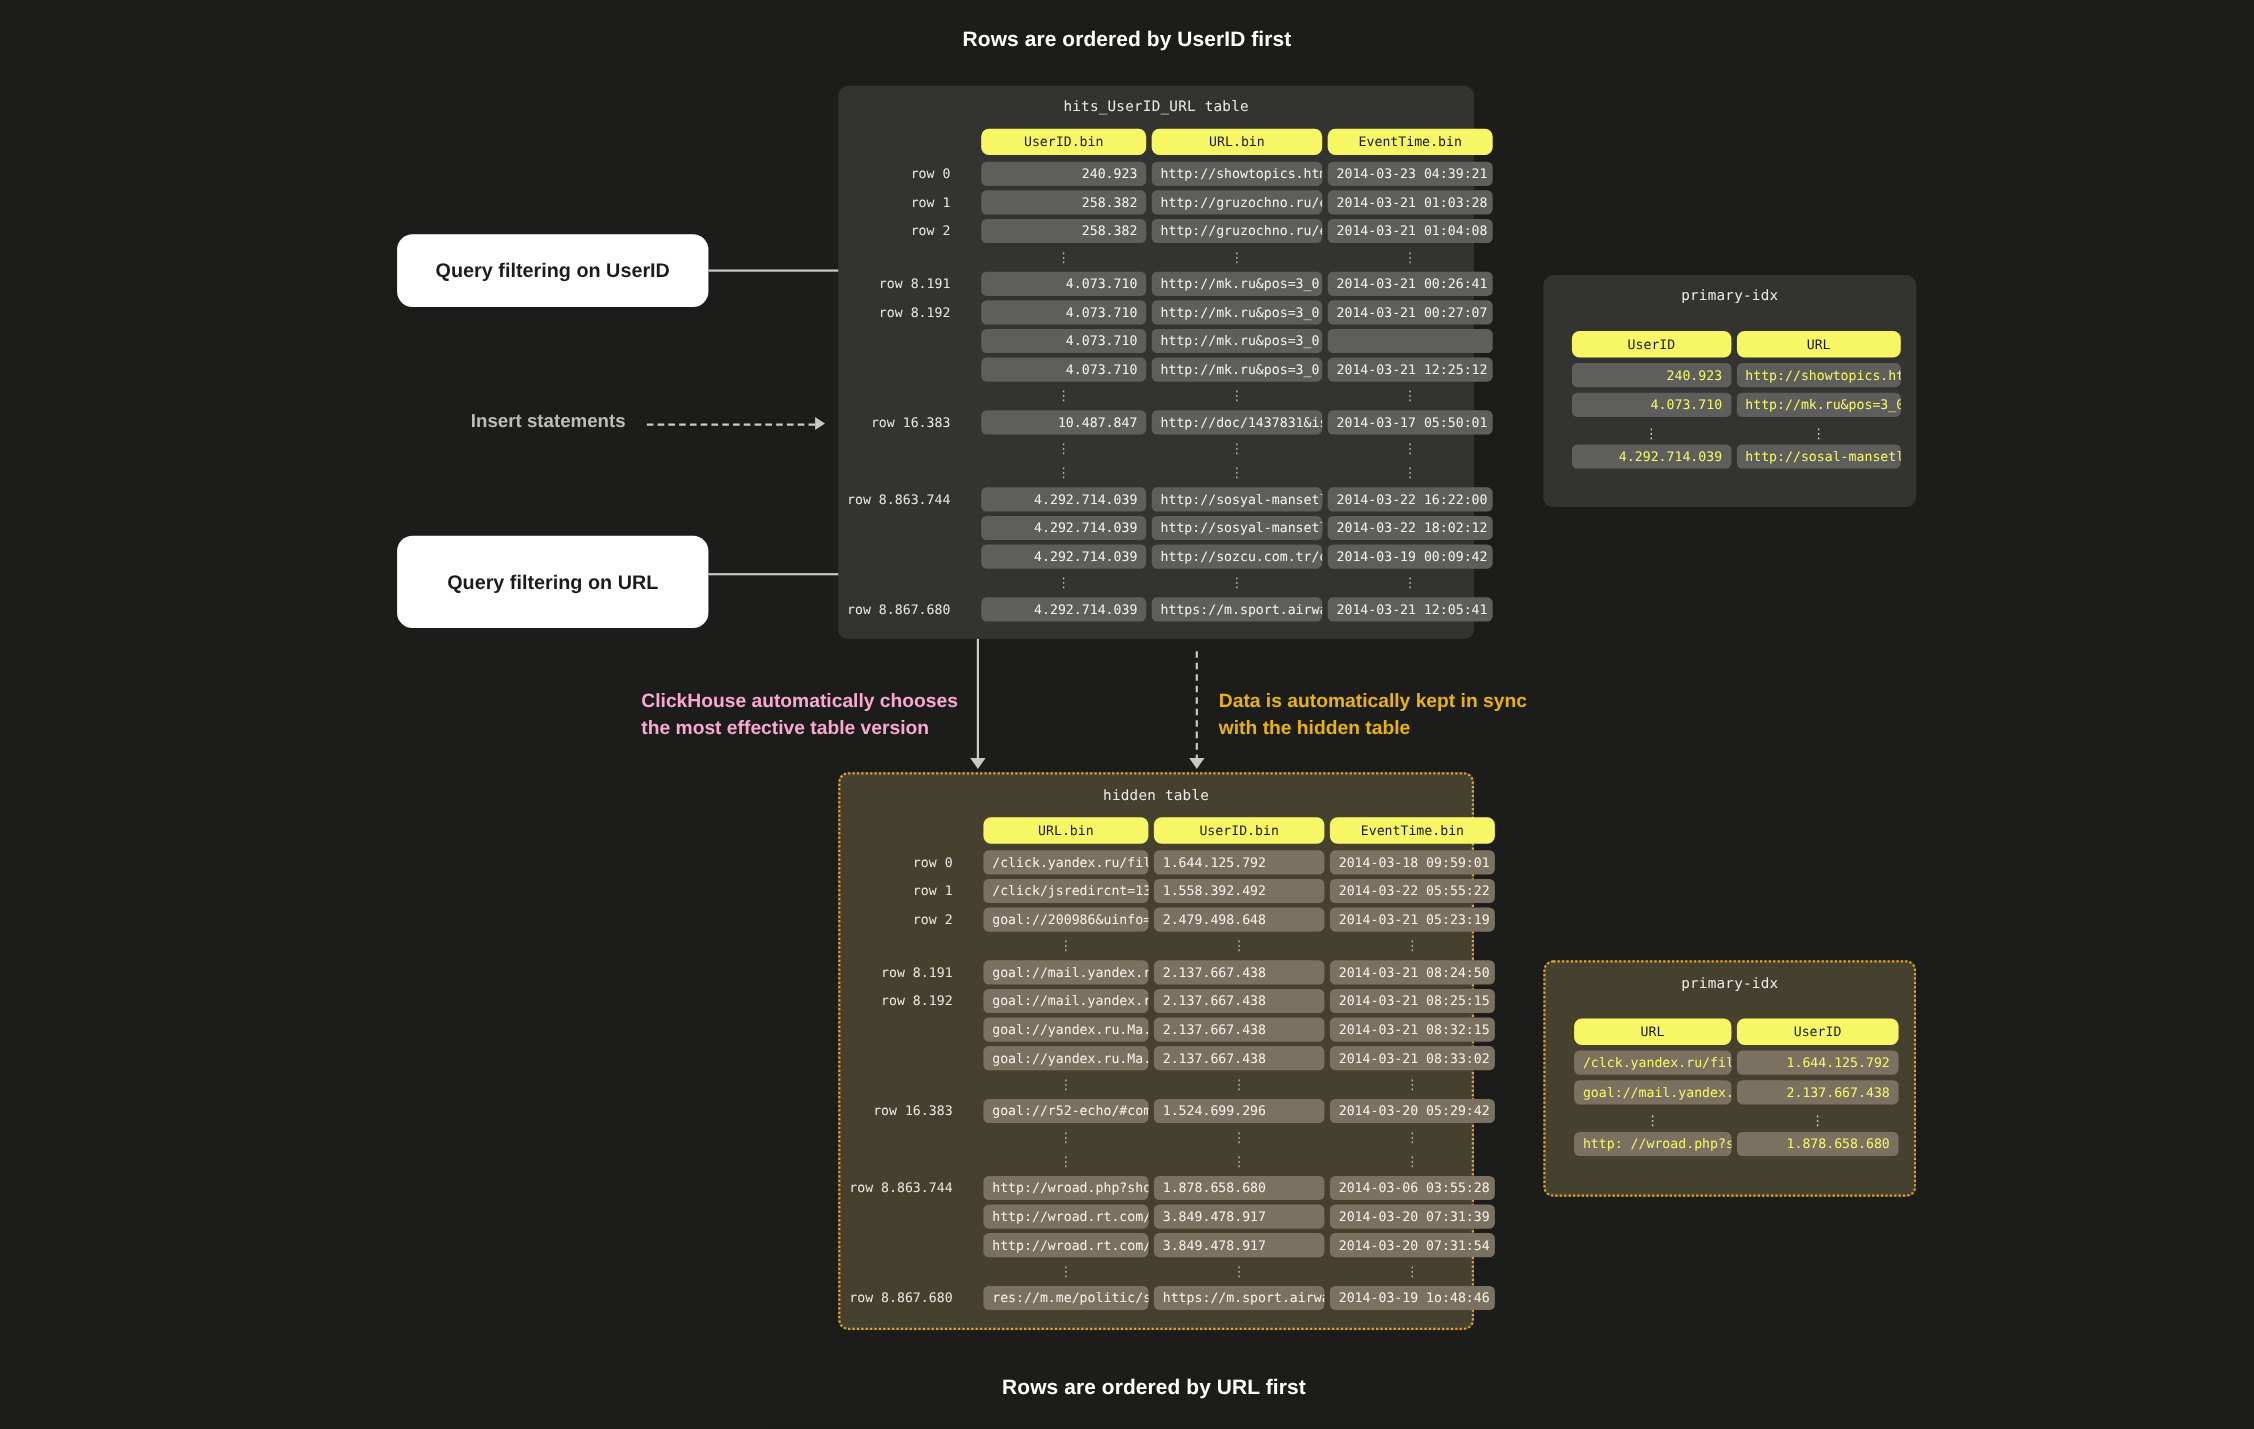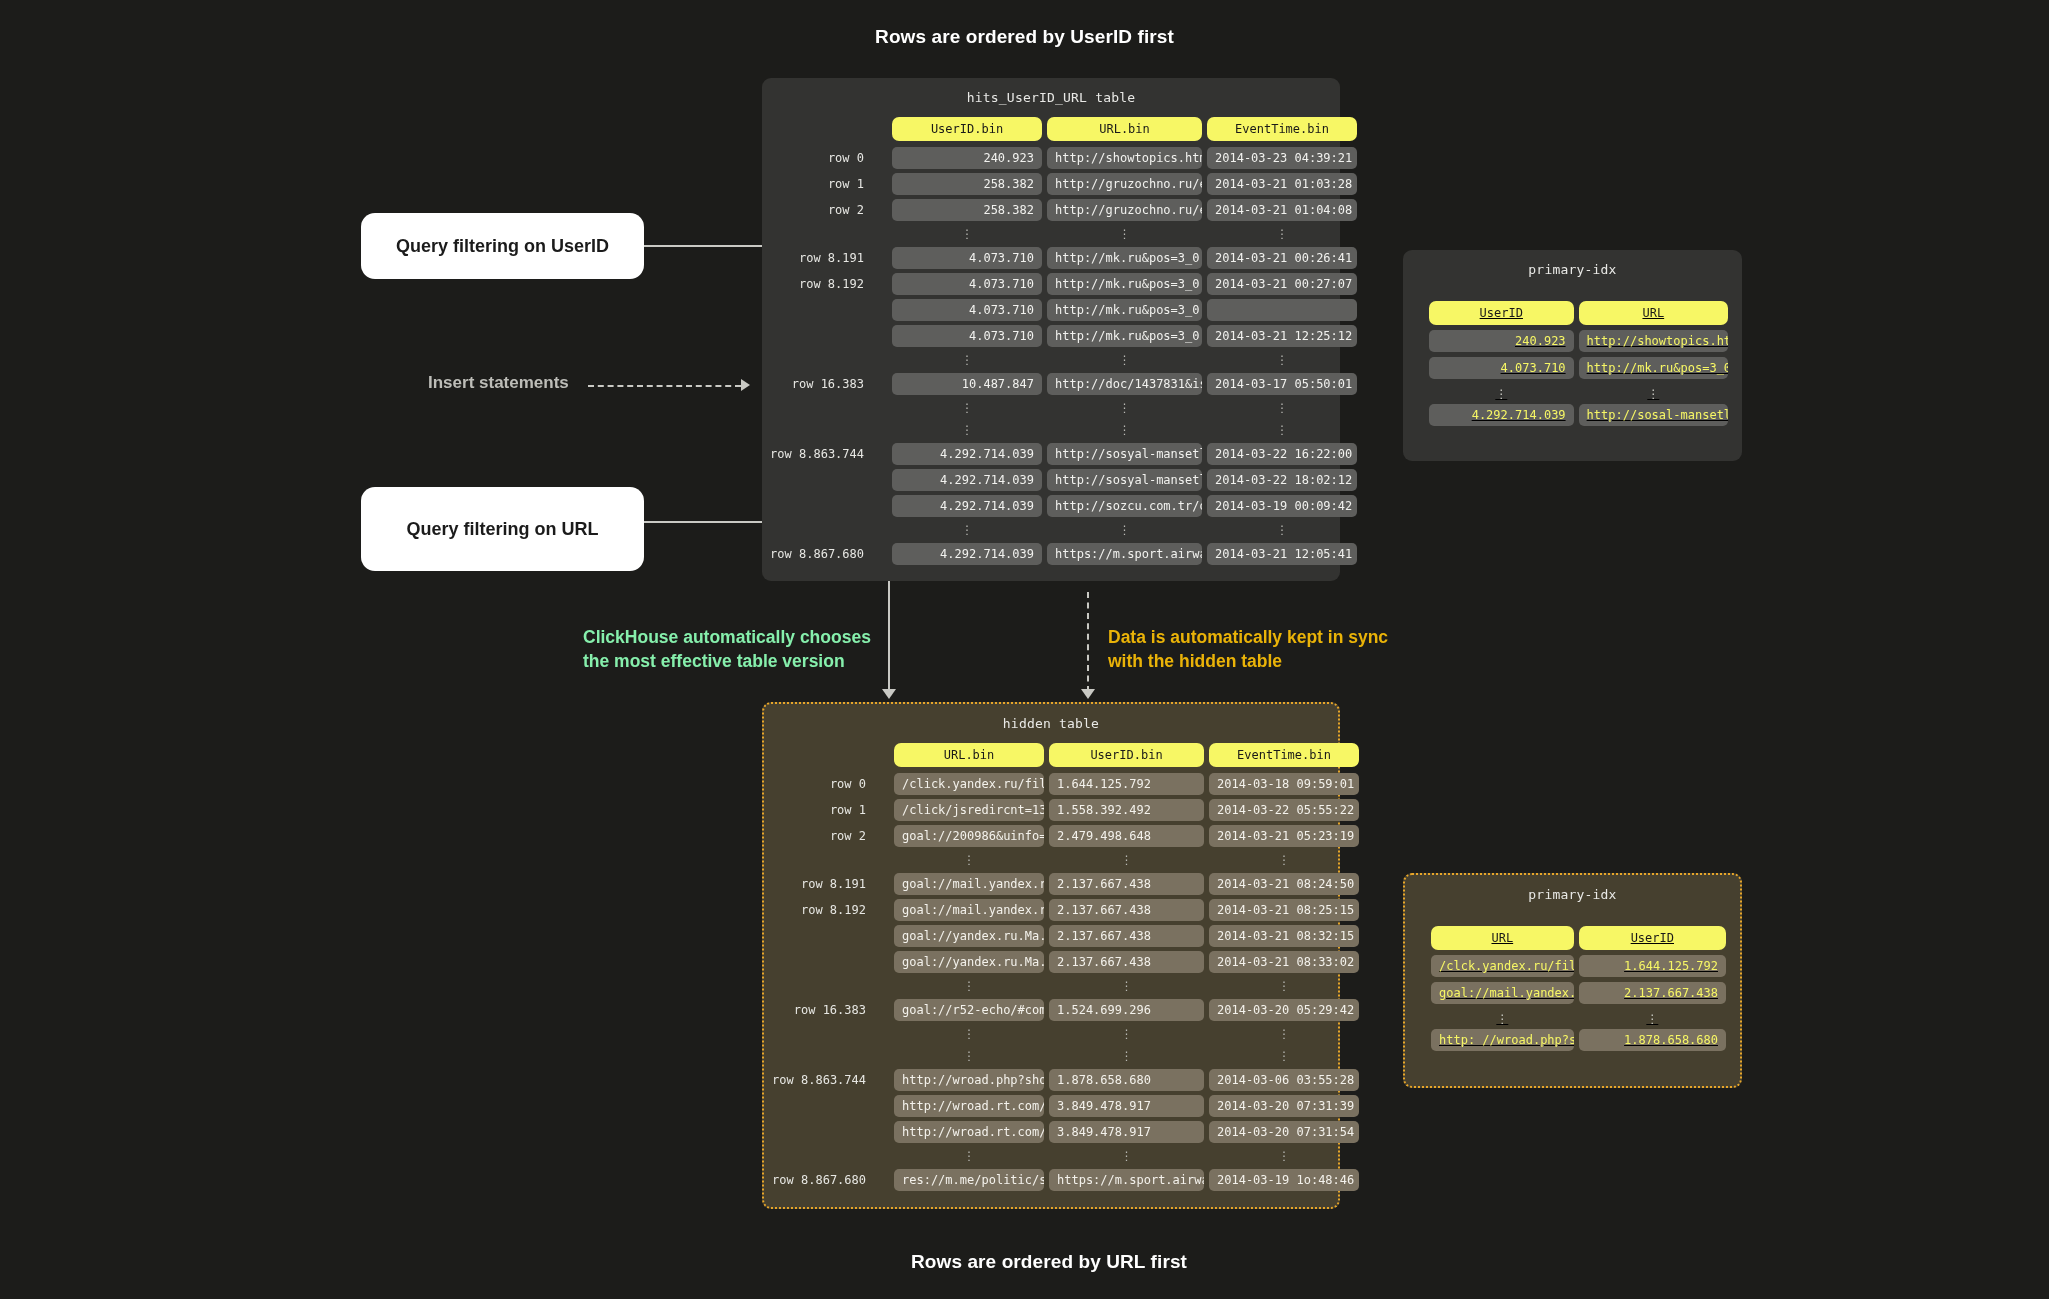--- a/index.html
+++ b/index.html
@@ -99,21 +99,21 @@
     color:#b9b9b4; font-size:12px;
     font-family:"DejaVu Sans Mono","Liberation Mono",monospace;
   }
 
   
   .w1 { width:150px; }
   .w2 { width:155px; }
   .w3 { width:150px; }
 
   
-  .idx { padding:12px 14px 16px 26px;text-decoration:underline; }
+  .idx { padding:12px 14px 16px 26px; }
   .idx .irow { display:flex; gap:5px; margin-bottom:5px; }
   .idx .icell, .idx .ihcell {
     height:22px; border-radius:5px;
     font-family:"DejaVu Sans Mono","Liberation Mono",monospace;
     font-size:12px; display:flex; align-items:center;
     padding:0 8px; white-space:nowrap; overflow:hidden;
   }
   .idx .ihcell { justify-content:center; height:24px; border-radius:7px; background:#f7f765; color:#1a1a18; }
   .idx .iw1 { width:150px; }
   .idx .iw2 { width:155px; }
@@ -156,21 +156,21 @@
   }
 
   
   .annot {
     position:absolute;
     font-weight:bold;
     font-size:17.5px;
     line-height:24px;
     white-space:pre-line;
   }
-  #annot-left  { left:583px; top:625px; color:#86efac; }
+  #annot-left  { left:583px; top:625px; color:#f9a8d4; }
   #annot-right { left:1108px; top:625px; color:#eab308; }
 </style>
 </head>
 <body>
 
 <div class="stage">
 
   <div class="caption" id="caption-top">Rows are ordered by UserID first</div>
   <div class="caption" id="caption-bottom">Rows are ordered by URL first</div>
 

